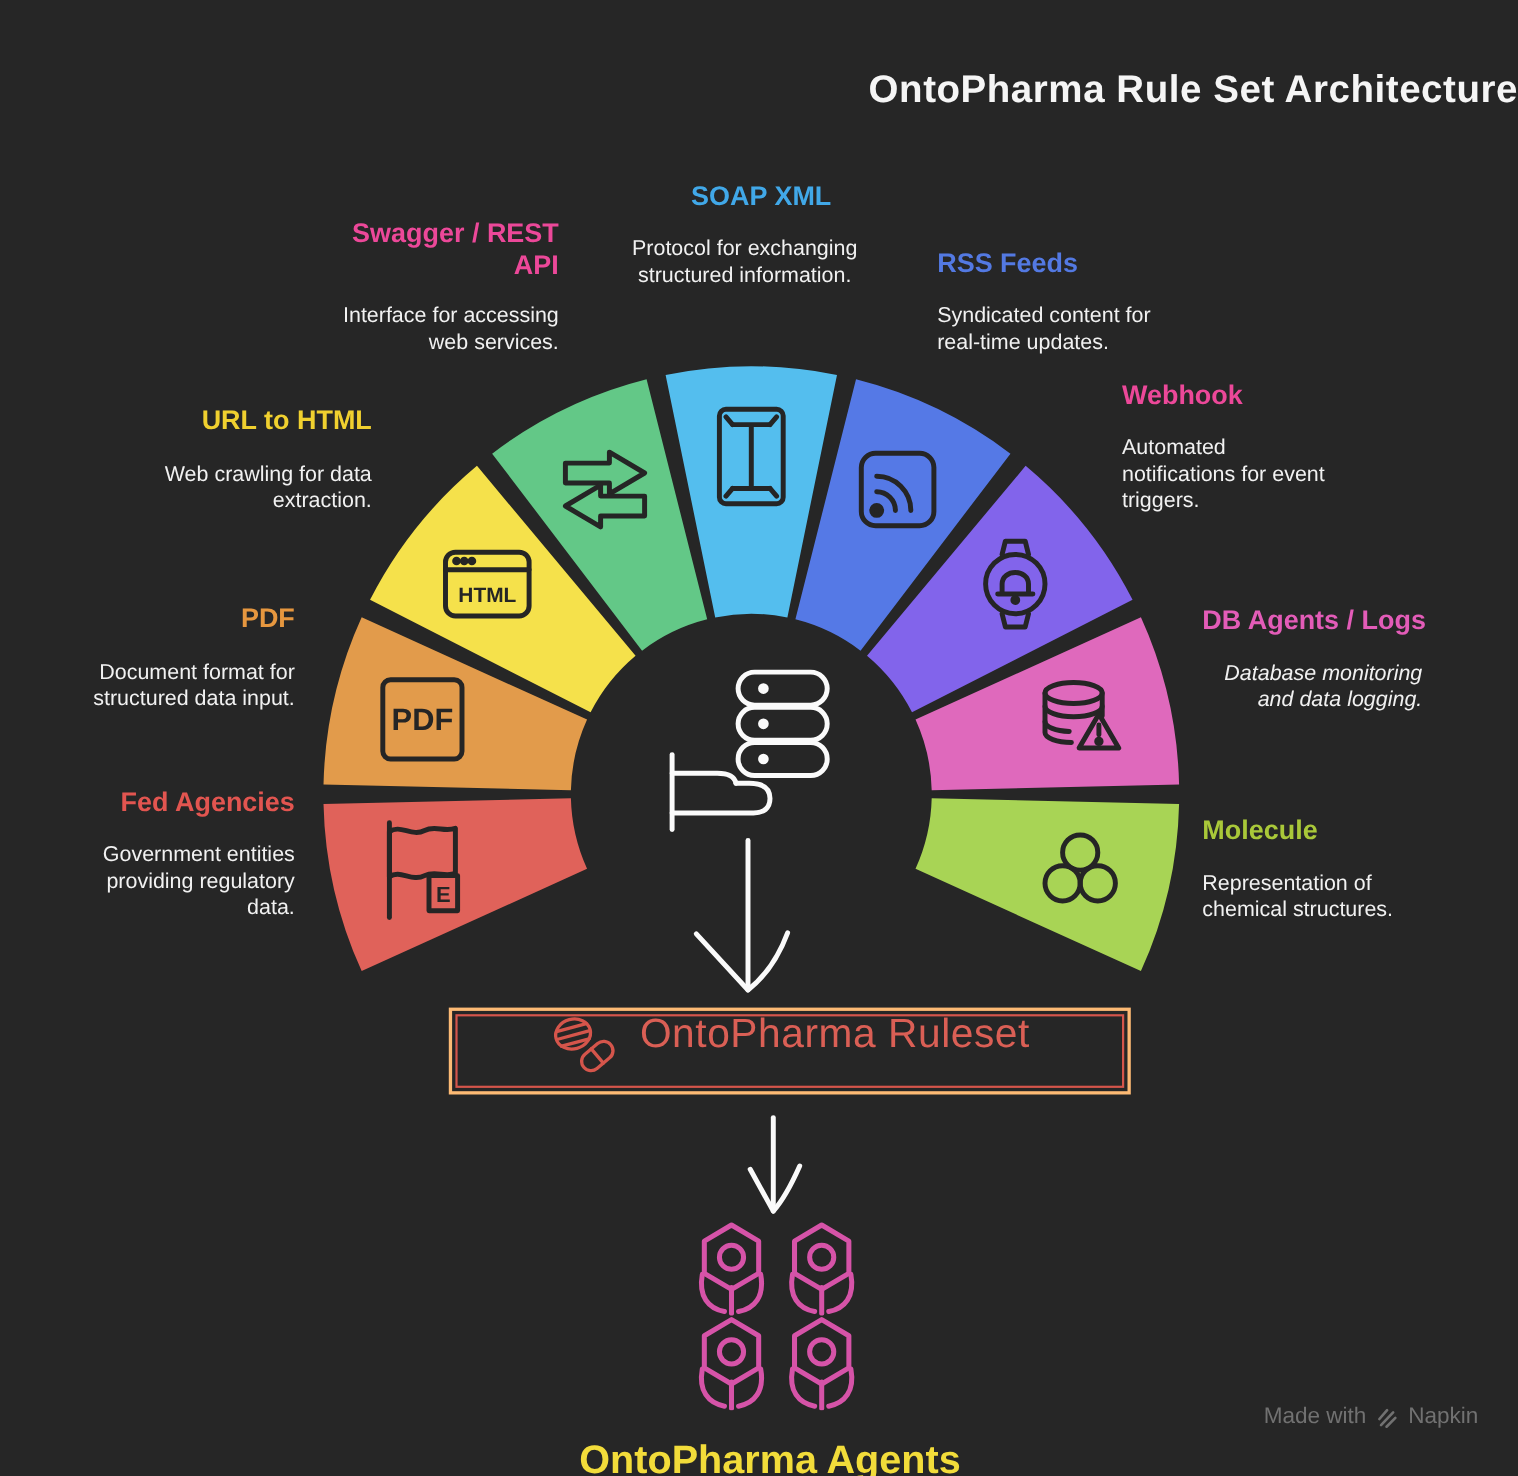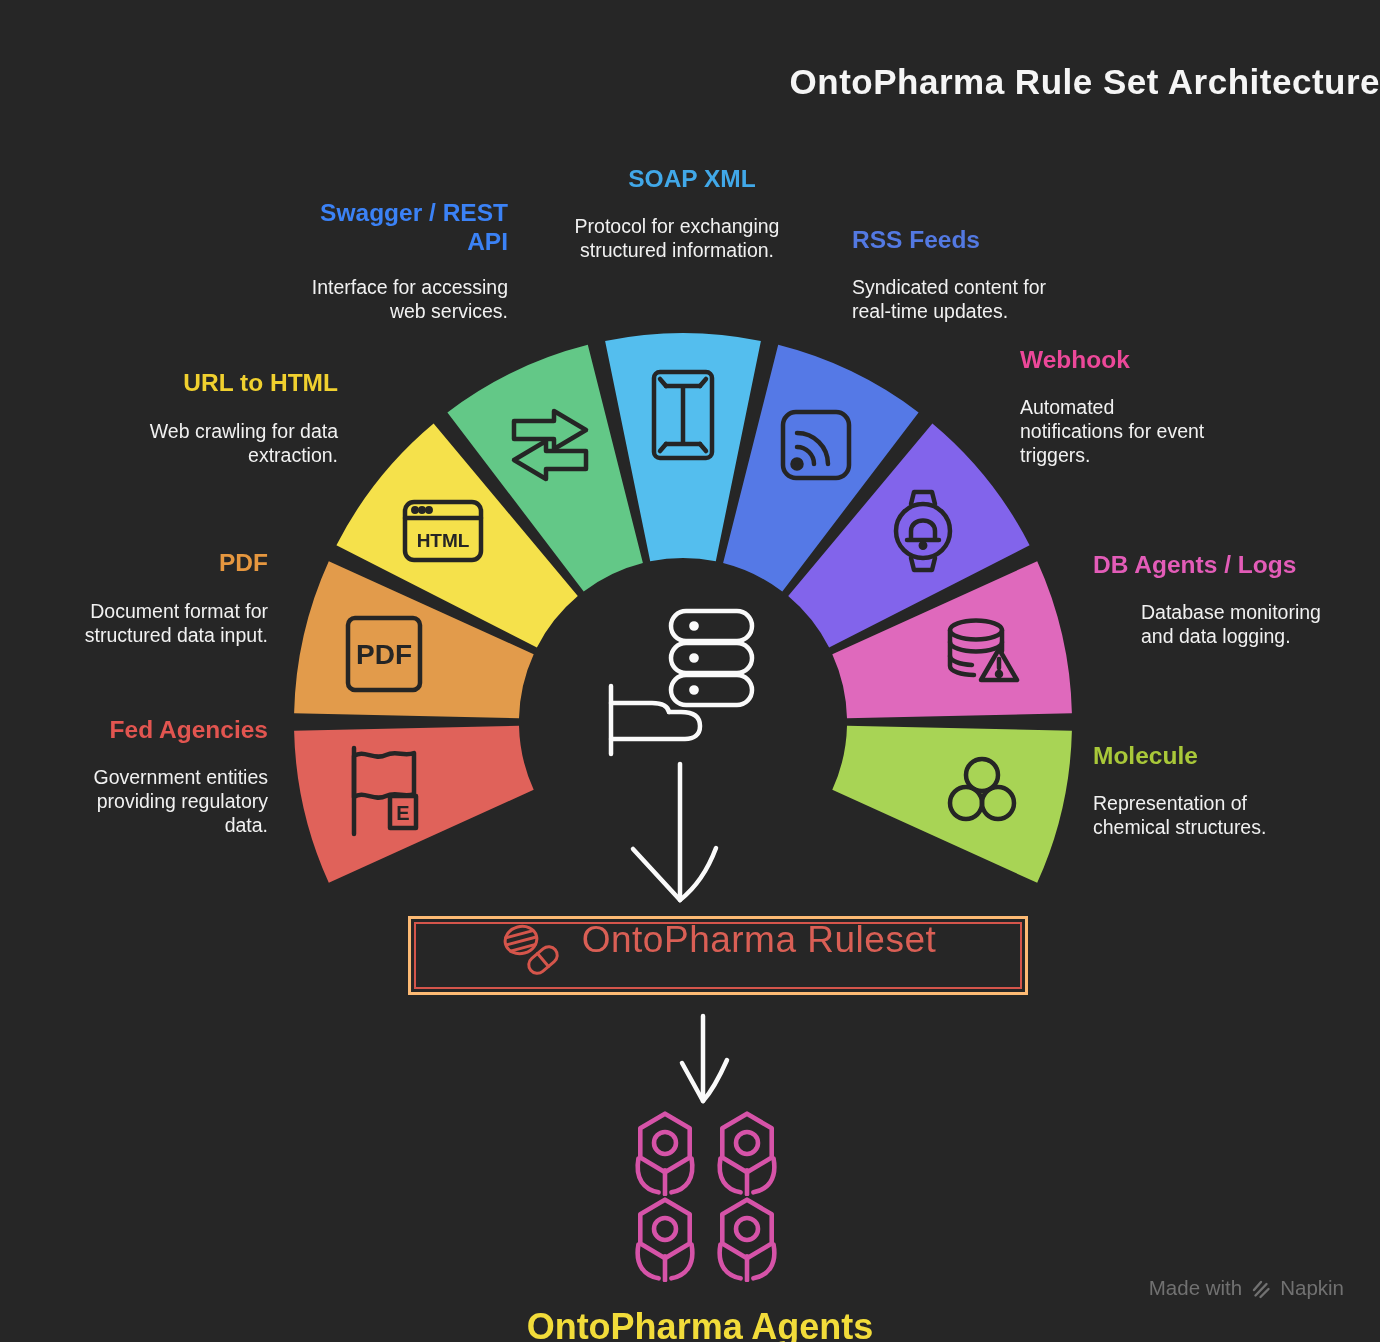--- a/index.html
+++ b/index.html
@@ -18,21 +18,21 @@
   .ds-url{left:123px;top:420px;width:215px;text-align:right;}
   .lb-swagger{left:320px;top:199px;width:188px;text-align:right;}
   .ds-swagger{left:293px;top:276px;width:215px;text-align:right;}
   .lb-soap{left:577px;top:165px;width:230px;text-align:center;}
   .ds-soap{left:562px;top:215px;width:230px;text-align:center;}
   .lb-rss{left:852px;top:226px;width:220px;text-align:left;}
   .ds-rss{left:852px;top:276px;width:215px;text-align:left;}
   .lb-webhook{left:1020px;top:346px;width:200px;text-align:left;}
   .ds-webhook{left:1020px;top:396px;width:200px;text-align:left;}
   .lb-db{left:1093px;top:551px;width:220px;text-align:left;}
-  .ds-db{left:1141px;top:601px;width:200px;text-align:left;}
+  .ds-db{left:1093px;top:601px;width:200px;text-align:right;font-style:italic;}
   .lb-mol{left:1093px;top:742px;width:200px;text-align:left;}
   .ds-mol{left:1093px;top:792px;width:190px;text-align:left;}
   
   #ruleset-box{left:408px;top:916px;width:620px;height:79px;border:3px solid #fdba74;
     display:flex;align-items:flex-start;justify-content:center;gap:18px;box-sizing:border-box;}
   #ruleset-box::before{content:"";position:absolute;inset:3px;border:2px solid #d5554b;pointer-events:none;}
   #ruleset-label{font-size:37px;font-weight:400;letter-spacing:.5px;}
   
   .agent{position:absolute;width:66px;height:86px;}
   #agents-label{left:490px;top:1306px;width:420px;text-align:center;font-size:36px;font-weight:700;}
@@ -153,21 +153,21 @@
       </g>
     </g>
   </svg>
 
   <div class="abs src-label lb-fed" style="color: rgb(226, 85, 80);">Fed Agencies</div>
   <div class="abs src-desc ds-fed">Government entities providing regulatory data.</div>
   <div class="abs src-label lb-pdf" style="color: rgb(230, 151, 63);">PDF</div>
   <div class="abs src-desc ds-pdf">Document format for structured data input.</div>
   <div class="abs src-label lb-url" style="color: rgb(240, 208, 47);">URL to HTML</div>
   <div class="abs src-desc ds-url">Web crawling for data extraction.</div>
-  <div class="abs src-label lb-swagger" style="color: #3b82f6;">Swagger / REST API</div>
+  <div class="abs src-label lb-swagger" style="color: #ec4899;">Swagger / REST API</div>
   <div class="abs src-desc ds-swagger">Interface for accessing web services.</div>
   <div class="abs src-label lb-soap" style="color: rgb(65, 168, 232);">SOAP XML</div>
   <div class="abs src-desc ds-soap">Protocol for exchanging structured information.</div>
   <div class="abs src-label lb-rss" style="color: rgb(83, 121, 226);">RSS Feeds</div>
   <div class="abs src-desc ds-rss">Syndicated content for real-time updates.</div>
   <div class="abs src-label lb-webhook" style="color: #ec4899;">Webhook</div>
   <div class="abs src-desc ds-webhook">Automated notifications for event triggers.</div>
   <div class="abs src-label lb-db" style="color: rgb(227, 92, 184);">DB Agents / Logs</div>
   <div class="abs src-desc ds-db">Database monitoring and data logging.</div>
   <div class="abs src-label lb-mol" style="color: rgb(169, 200, 57);">Molecule</div>

